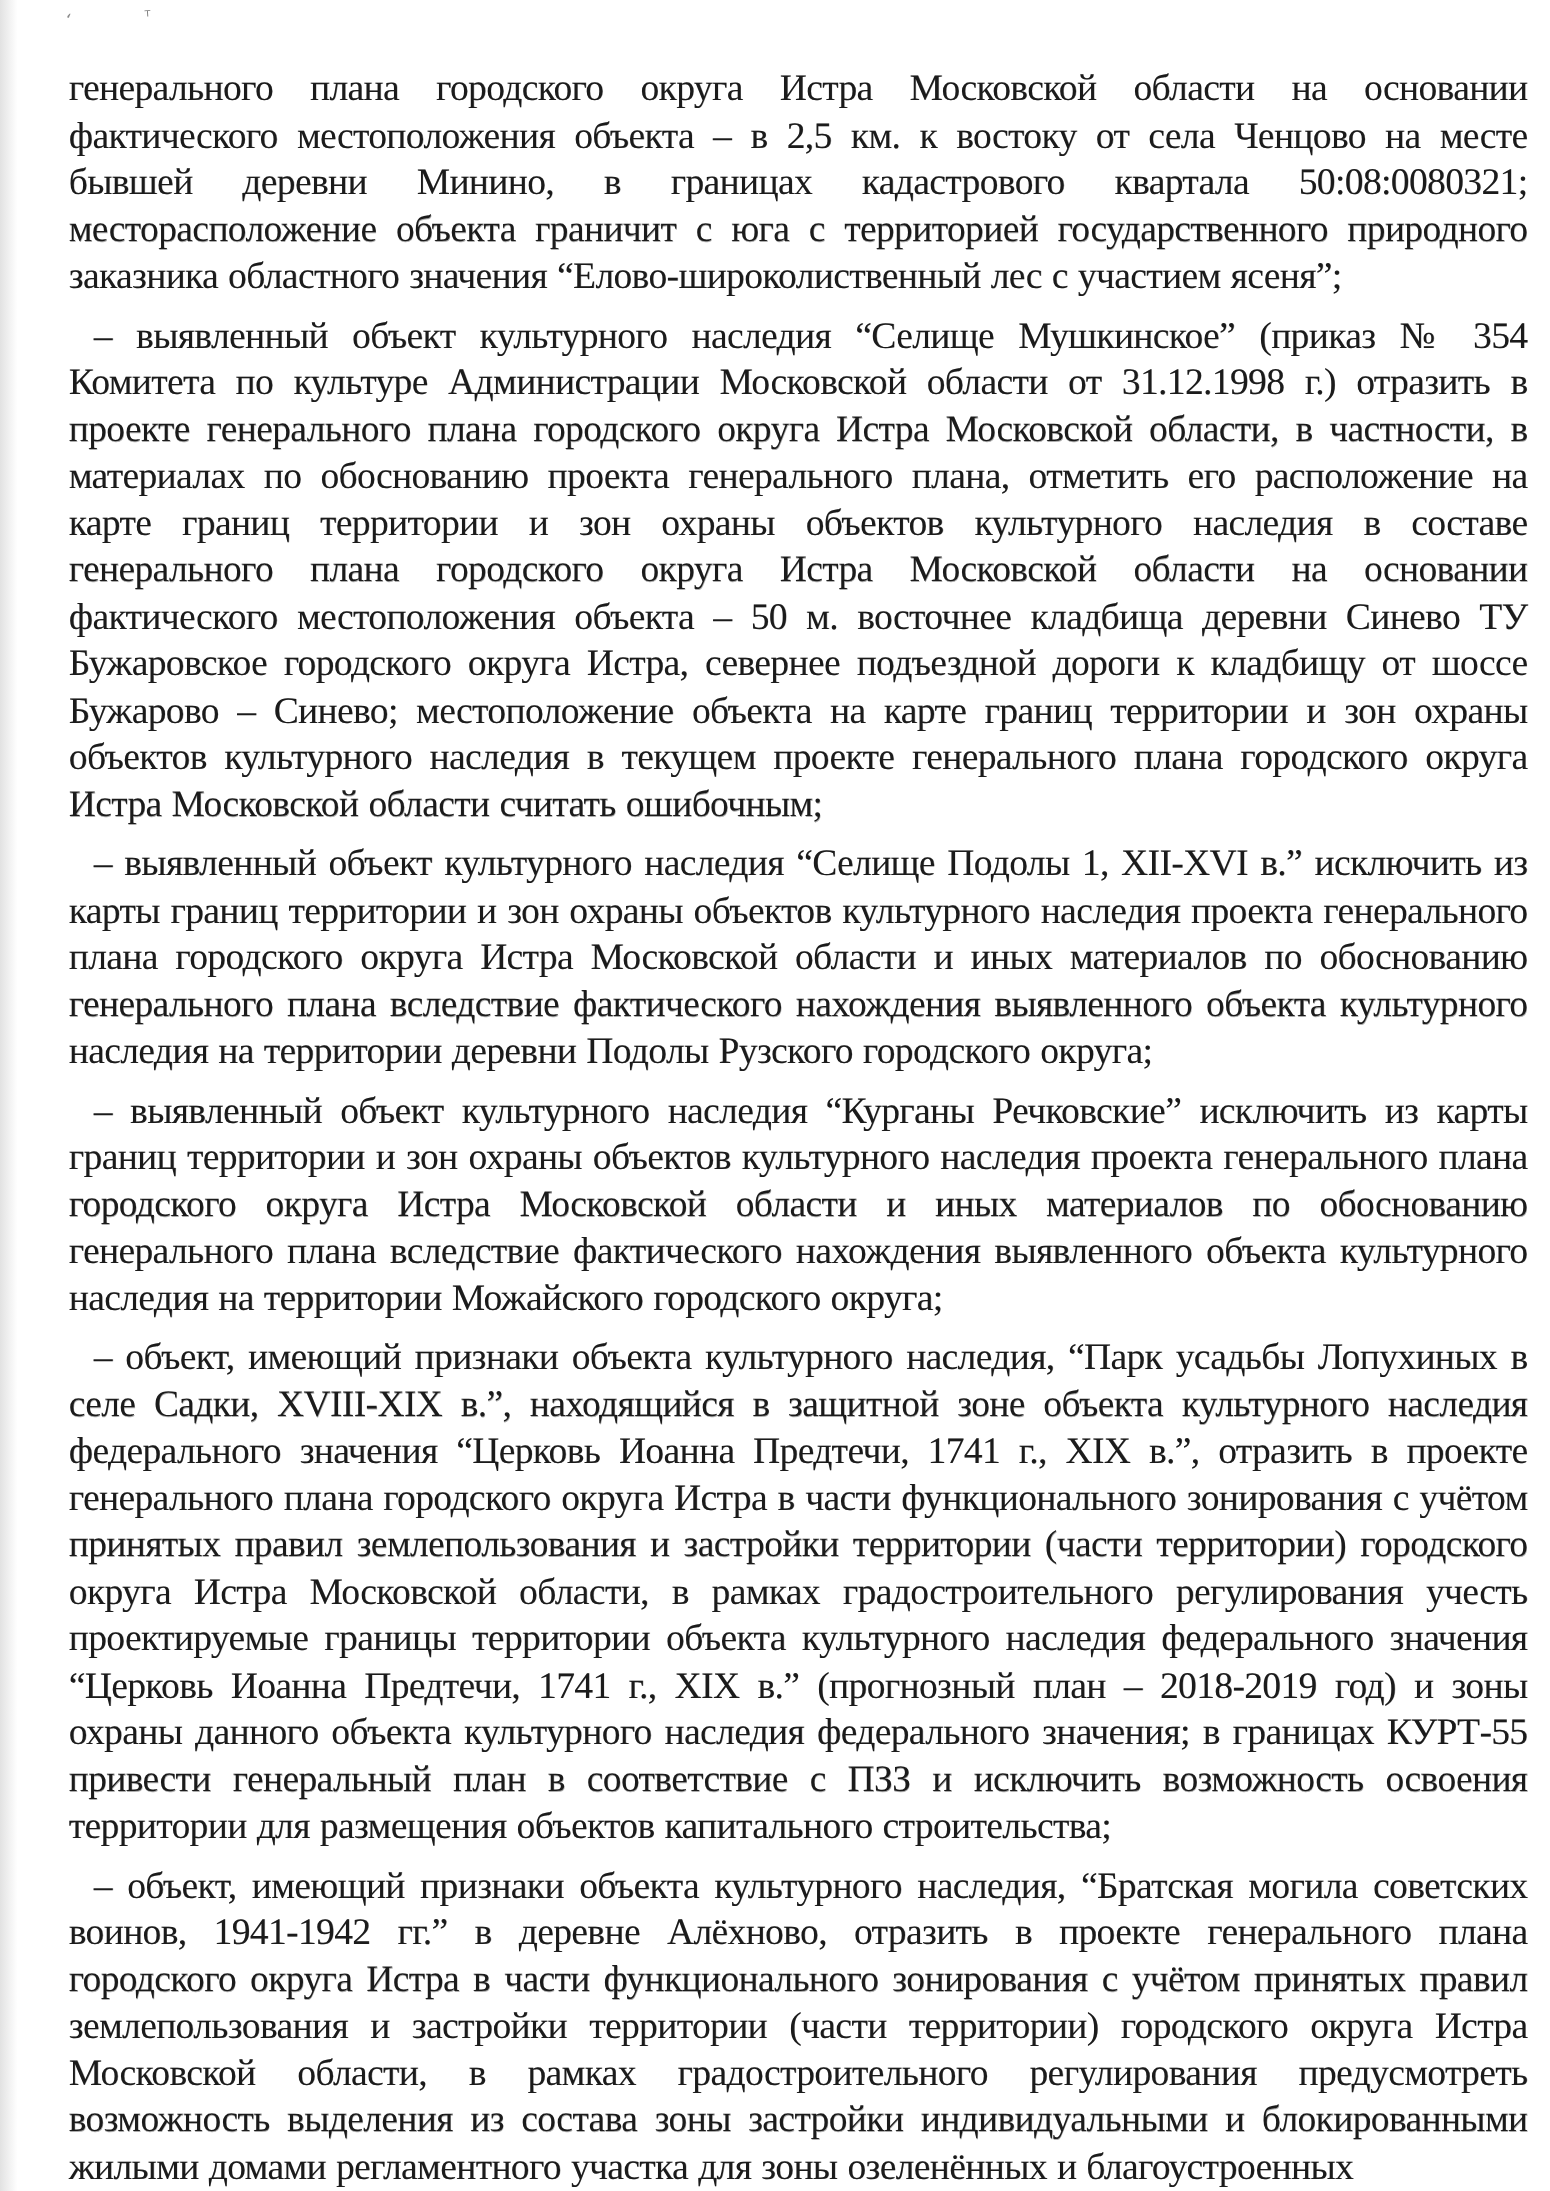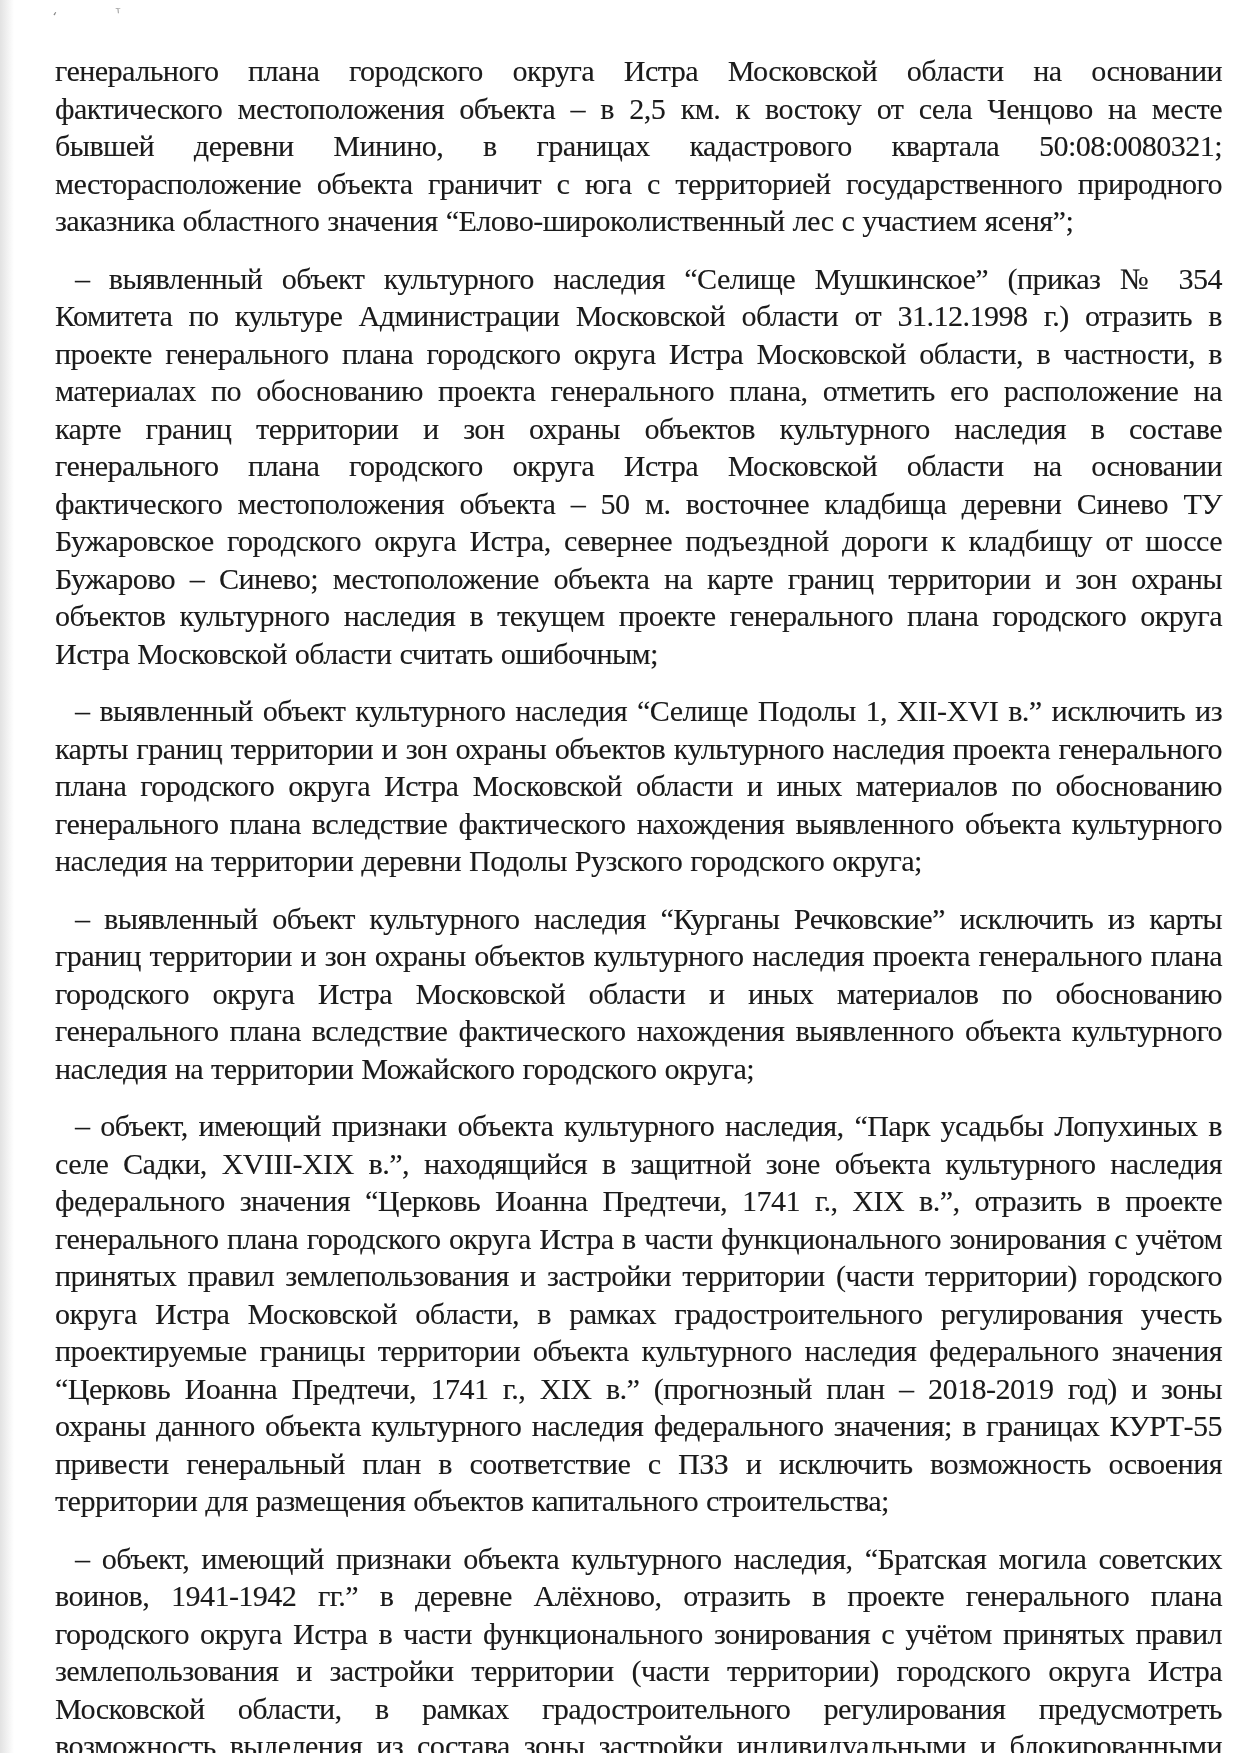--- a/index.html
+++ b/index.html
@@ -47,21 +47,21 @@
     line-height: 37.5px;
     letter-spacing: -0.5px;
     word-spacing: 1px;
     text-shadow: 0.3px 0.3px 0.4px rgba(20,20,20,0.35);
   }
   .text-block p {
     margin: 0;
     padding: 0;
   }
   .text-block p + p {
-    margin-top: 20px;
+    margin-top: 10px;
   }
   .text-block p.dash-para {
     text-indent: 20px;
   }
 </style>
 </head>
 <body>
 
 <div class="page">
 

